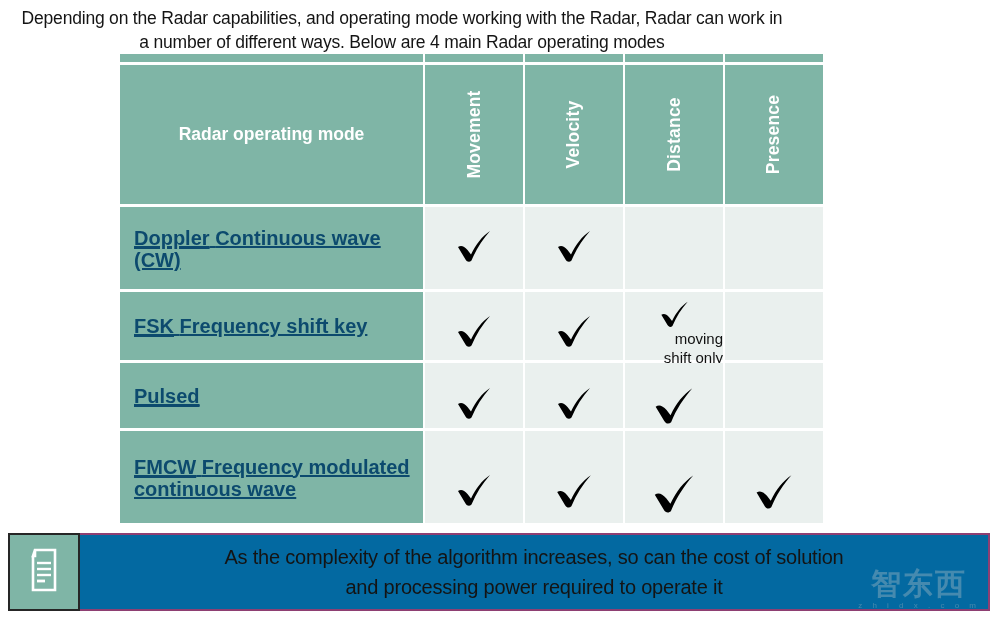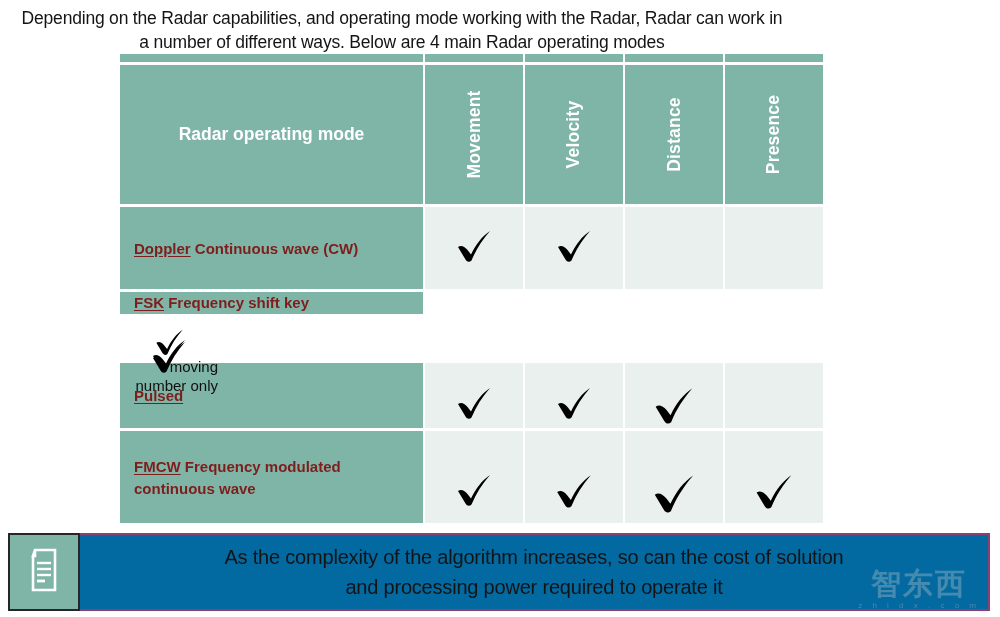--- a/index.html
+++ b/index.html
@@ -95,33 +95,34 @@
     font-size: 17.5px;
     font-weight: bold;
     line-height: 23px;
     padding: 0 10px;
   }
   .head-title span { display: block; }
 
   
   .mode-name {
     padding-left: 14px;
-    color: #7f1d1d;
-    font-size: 15px;
+    color: #0c4a6e;
+    font-size: 20px;
     font-weight: bold;
     line-height: 22px;
+    text-decoration: underline;
   }
   .mode-abbr {
     text-decoration: underline;
     text-underline-offset: 2px;
   }
   .mode-full { font-weight: bold; }
 
   .row.r0 { height: 82px; margin-top: 3px; }
-  .row.r1 { height: 68px; flex-direction: column; }
+  .row.r1 { height: 68px; }
   .row.r2 { height: 65px; }
   .row.r3 { height: 92px; }
 
   .r0 .cell-mode { padding-top: 2px; }
   .r3 .cell-mode { padding-top: 1px; }
 
   
   .chk {
     position: absolute;
     left: 0; right: 0;
@@ -305,21 +306,21 @@
         </div>
       </div>
       <div class="cell-val note">
         <div class="chk">
           <svg width="33" height="28" viewBox="0 0 40 34" aria-hidden="true">
             <path d="M4 18 C7 16, 10 17, 13.5 21 L17 25.5 C22 15, 28 7.5, 36 2 C28.5 10.5, 22 20.5, 17.5 31.5 C15.5 33.5, 13 33, 11.5 30.5 Z" fill="#000000"></path>
           </svg>
         </div>
         <div class="note-text">
           <span>moving</span>
-          <span>number only</span>
+          <span>shift only</span>
         </div>
       </div>
       <div class="cell-val empty"></div>
     </div>
 
     <div class="row r2">
       <div class="cell-mode">
         <div class="mode-name">
           <span class="mode-abbr">Pulsed</span>
         </div>

